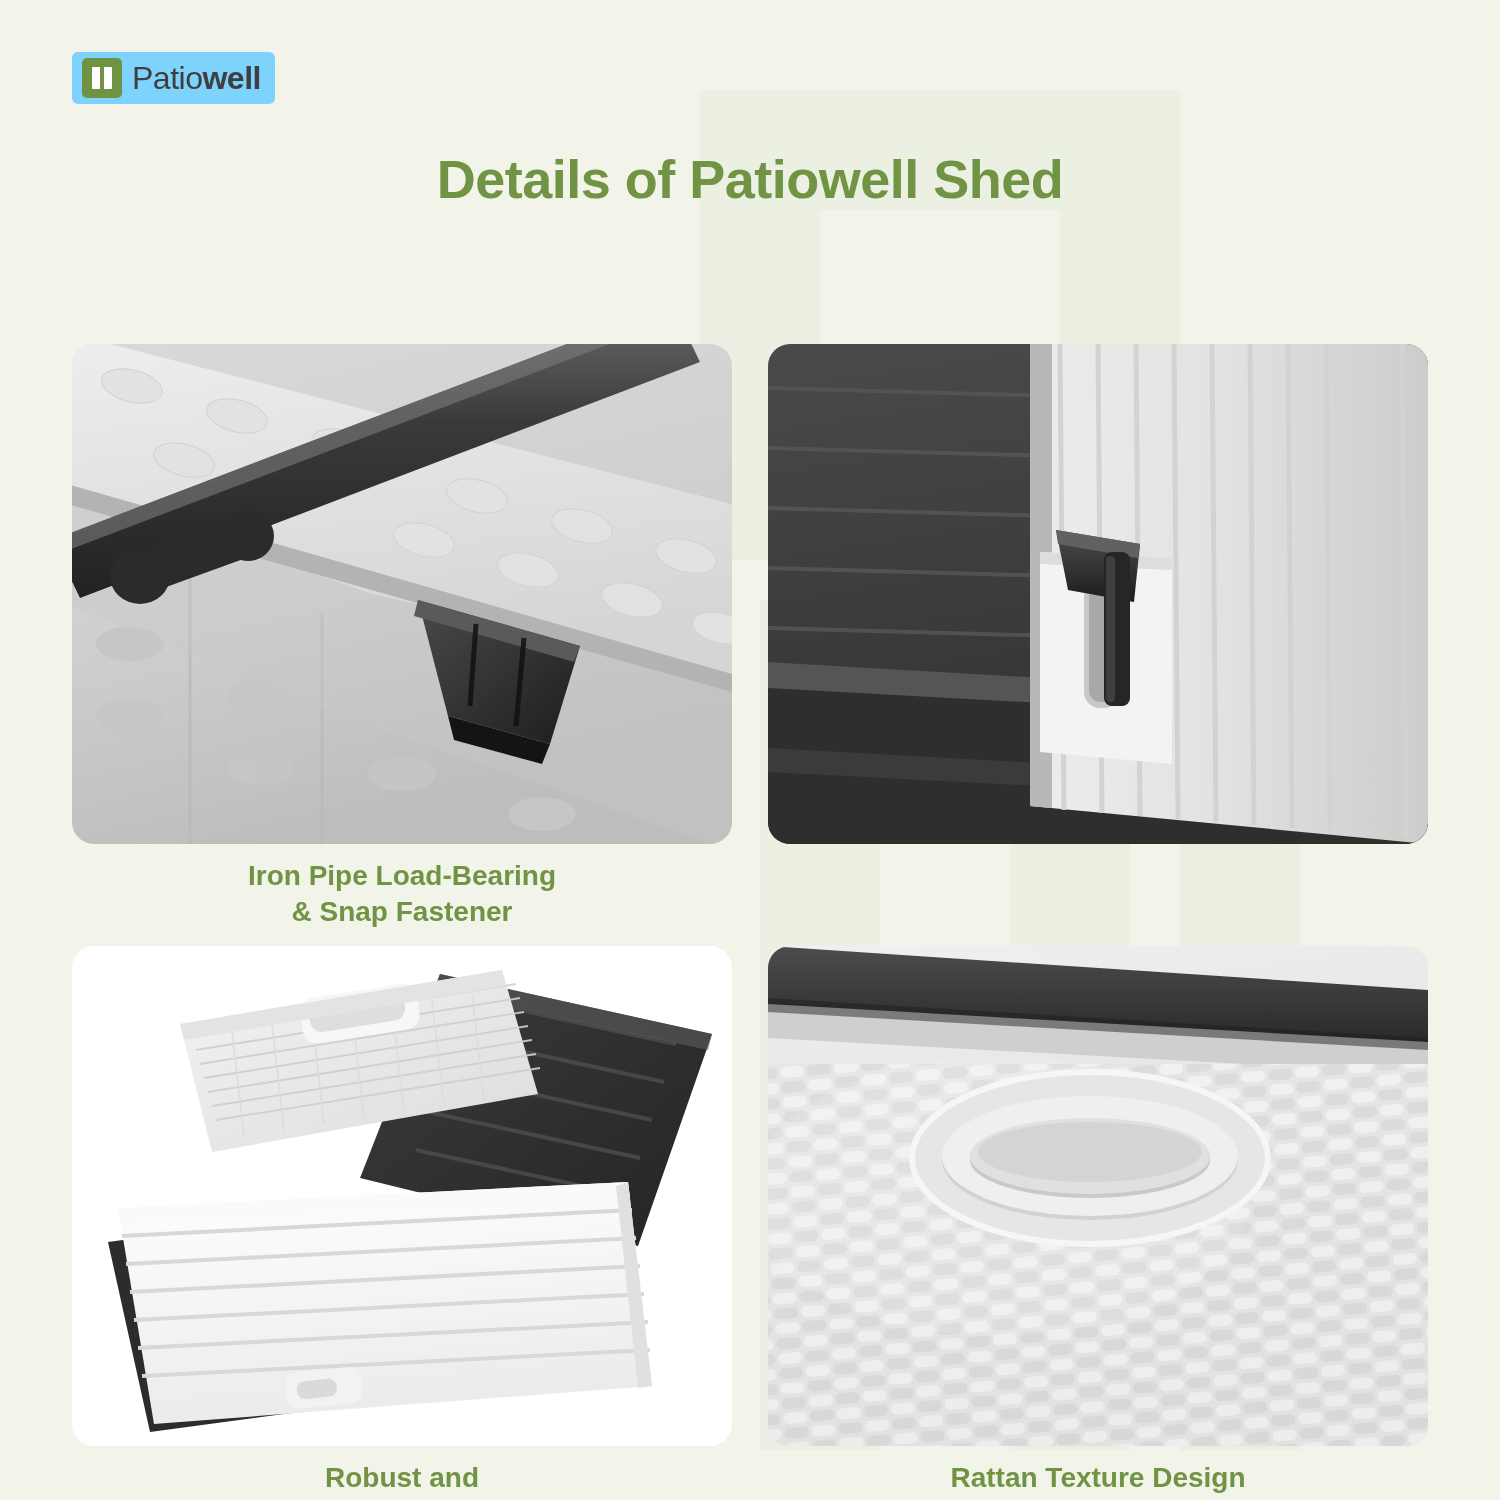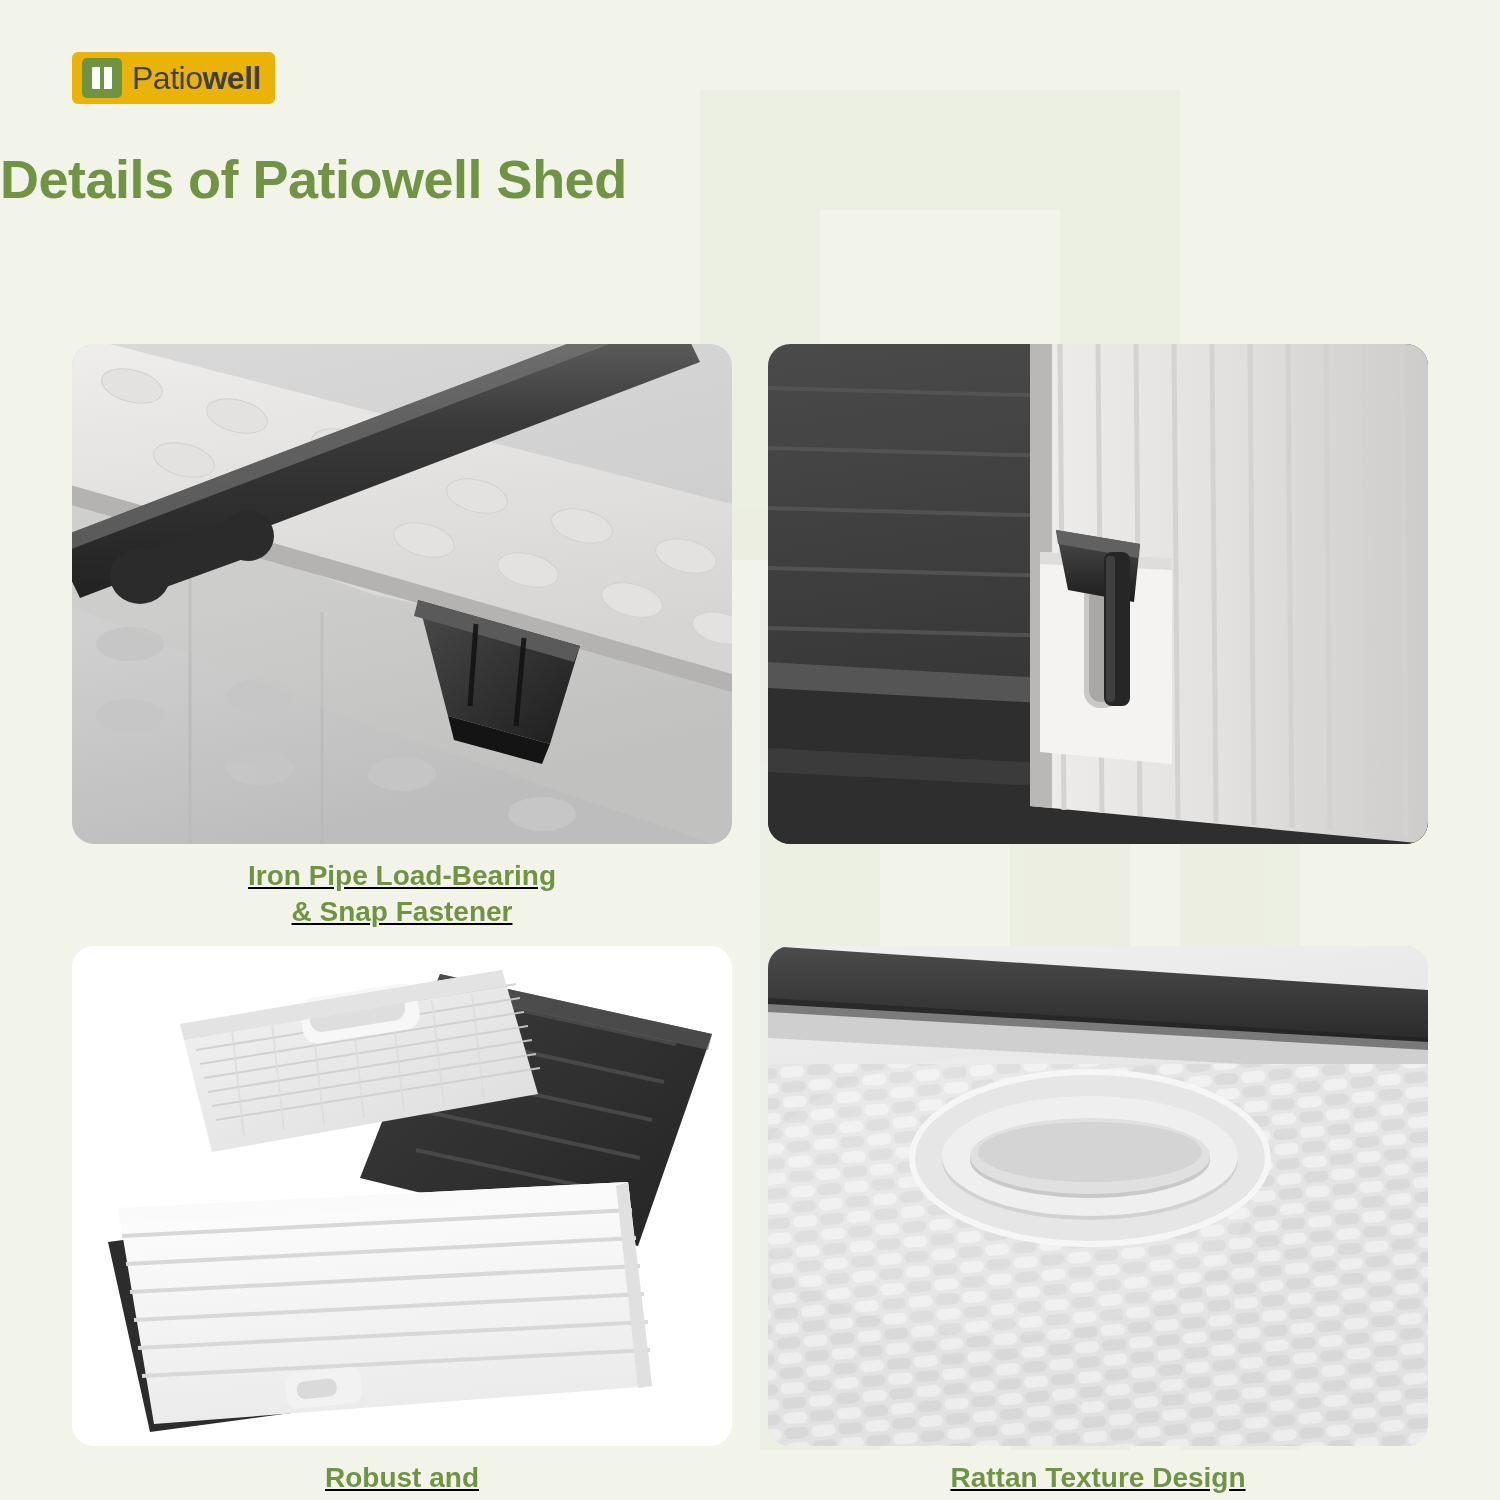--- a/index.html
+++ b/index.html
@@ -24,21 +24,21 @@
     z-index: 0;
   }
 
   
   .logo-wrap {
     position: absolute;
     left: 72px;
     top: 52px;
     display: flex;
     align-items: center;
-    background: #eab308;
+    background: #7dd3fc;
     border-radius: 6px;
     padding: 6px 14px 6px 10px;
     z-index: 3;
   }
   .logo-mark {
     width: 40px;
     height: 40px;
     background: #6f9342;
     border-radius: 5px;
     position: relative;
@@ -66,40 +66,41 @@
     font-weight: 400;
     white-space: nowrap;
   }
   .logo-text b { font-weight: 700; }
 
   
   .page-title {
     position: absolute;
     left: 0; right: 0;
     top: 148px;
+    text-align: center;
     font-size: 54px;
     font-weight: 700;
     color: #709444;
     letter-spacing: -0.5px;
     z-index: 3;
   }
 
   
   .grid {
     position: absolute;
     left: 72px;
     top: 344px;
     width: 1356px;
     z-index: 2;
     display: grid;
     grid-template-columns: 660px 660px;
     grid-column-gap: 36px;
     grid-row-gap: 0px;
   }
-  .cell { width: 660px; text-decoration: underline; }
+  .cell { width: 660px; }
   .photo {
     width: 660px;
     height: 500px;
     border-radius: 22px;
     overflow: hidden;
     position: relative;
     background: #e9e9e9;
   }
   .caption {
     text-align: center;

